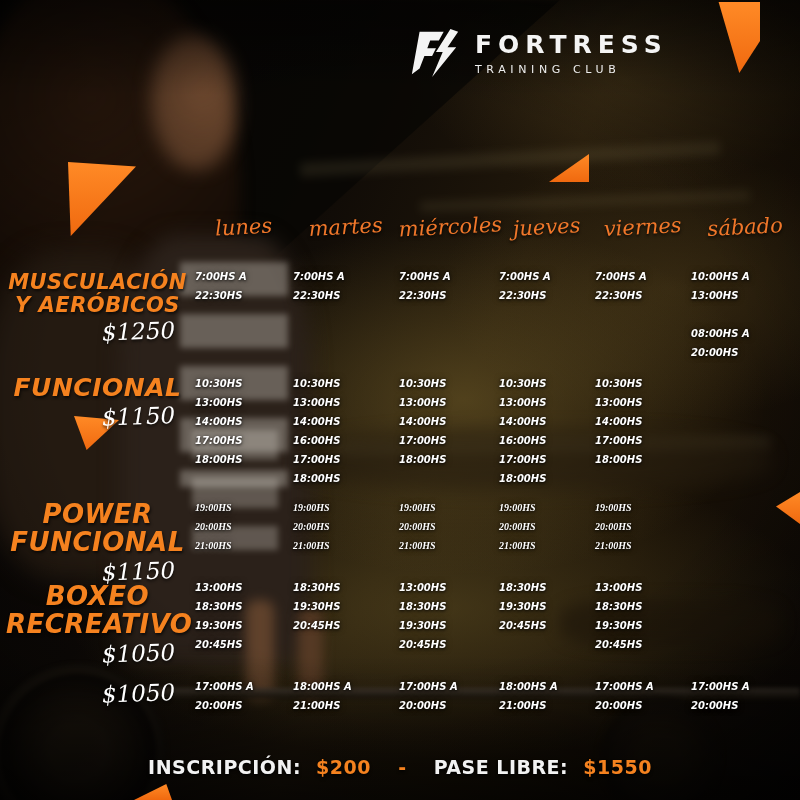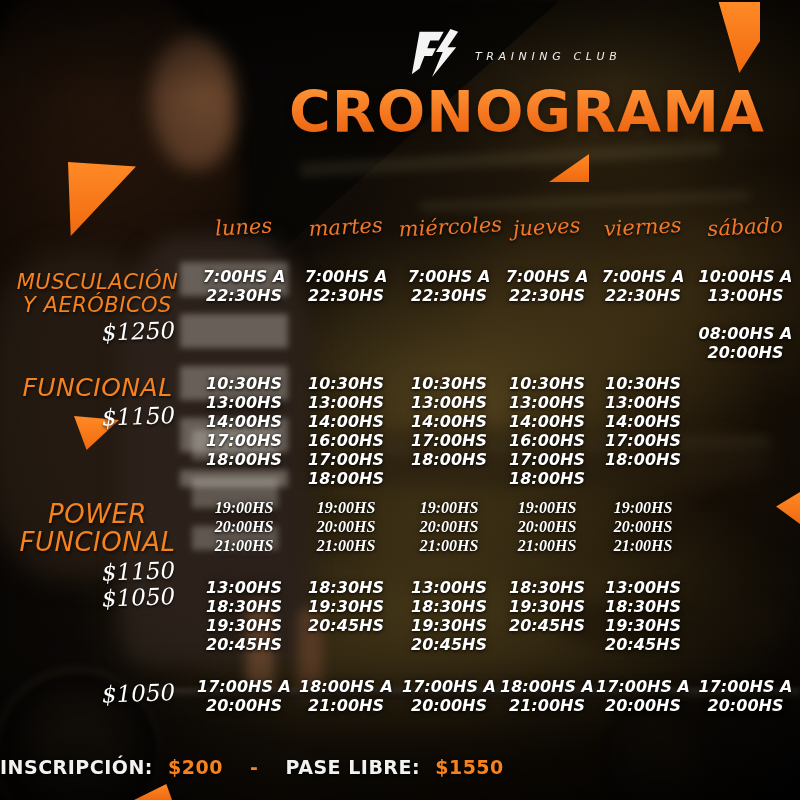--- a/index.html
+++ b/index.html
@@ -61,21 +61,21 @@
   .tri-tr{left:714px;top:2px;width:46px;height:71px;clip-path:polygon(10% 0,100% 0,100% 55%,55% 100%);}
   .tri-title{left:549px;top:154px;width:40px;height:28px;clip-path:polygon(0 100%,100% 0,100% 100%);}
   .tri-left{left:68px;top:162px;width:68px;height:74px;clip-path:polygon(0 0,100% 6%,4% 100%);}
   .tri-func{left:74px;top:416px;width:45px;height:34px;clip-path:polygon(0 0,100% 12%,28% 100%);}
   .tri-right{left:776px;top:492px;width:24px;height:32px;clip-path:polygon(0 45%,100% 0,100% 100%);}
   .tri-bottom{left:134px;top:784px;width:38px;height:16px;clip-path:polygon(0 100%,85% 0,100% 100%);}
   
   .logo{position:absolute;left:408px;top:26px;display:flex;align-items:center;gap:13px;}
   .logo svg{display:block;}
   .brand-name{color:#f4f4f4;font-size:25px;font-weight:700;letter-spacing:.24em;line-height:1;}
-  .brand-tagline{color:#eee;font-size:11px;font-weight:500;font-style:italic;letter-spacing:.42em;margin-top:7px;line-height:1;}
+  .brand-tagline{color:#eee;font-size:11px;font-weight:500;letter-spacing:.42em;margin-top:7px;line-height:1;}
   
   .title{
     position:absolute;left:258px;right:4px;top:84px;text-align:center;
     font-size:57px;font-weight:800;letter-spacing:1px;line-height:1;
     background:linear-gradient(180deg,#FF9638 0%,#F4731C 60%,#E8610F 100%);
     -webkit-background-clip:text;background-clip:text;color:transparent;
     filter:drop-shadow(0 3px 4px rgba(0,0,0,.45));
   }
   
   .sched{
@@ -86,44 +86,44 @@
   }
   .day-cell{
     text-align:center;padding-top:10px;
     font-family:"DejaVu Serif",serif;font-style:italic;font-size:21px;
     color:#F0772A;transform:rotate(-3deg);
     text-shadow:0 2px 3px rgba(0,0,0,.7);
   }
   .label-cell{display:flex;flex-direction:column;padding:8px 6px 0 6px;}
   .row-name{
     white-space:pre-line;text-align:center;color:#F5821F;
-    font-style:italic;font-weight:400;line-height:1.08;letter-spacing:.5px;
+    font-style:italic;font-weight:700;line-height:1.08;letter-spacing:.5px;
     text-shadow:1px 2px 3px rgba(0,0,0,.65);
   }
   .r1 .row-name{font-size:21px;}
   .r2 .row-name{font-size:25px;}
   .r3 .row-name{font-size:26px;}
   .r4 .row-name{font-size:26px;}
   .r5 .row-name{font-size:23px;}
   .row-price{
     align-self:flex-end;padding-right:14px;margin-top:2px;
     font-family:"DejaVu Serif",serif;font-style:italic;font-size:23px;color:#fff;
     transform:rotate(-2deg);text-shadow:0 2px 3px rgba(0,0,0,.7);
   }
   .time-cell{
-    white-space:pre-line;text-align:center;color:#fff;
-    font-style:italic;font-weight:bold;font-size:16px;line-height:19px;
+    white-space:pre-line;color:#fff;
+    font-style:italic;font-weight:bold;font-size:10px;line-height:19px;
     text-shadow:0 1px 3px rgba(0,0,0,.85), 0 0 6px rgba(0,0,0,.5);
     padding-top:6px;
   }
   .r1t{padding-top:4px;} .r2t{padding-top:8px;} .r3t{padding-top:6px;font-family:Liberation Serif, serif;}
   .r4t{padding-top:4px;} .r5t{padding-top:7px;}
   
   .footer{
-    position:absolute;left:0;right:0;top:756px;
+    position:absolute;left:0;right:0;top:756px;text-align:center;
     font-size:19px;font-weight:bold;color:#F2F2F2;letter-spacing:.5px;
     text-shadow:0 2px 3px rgba(0,0,0,.8);
   }
   .footer .val{color:#F5821F;}
   .footer .sep{color:#F5821F;margin:0 20px;}
   .footer .lbl2{margin-left:0;}
   .footer .v1{margin-left:8px;}
   .footer .v2{margin-left:8px;}
 </style>
 </head>
@@ -159,25 +159,25 @@
   <div class="tri tri-bottom"></div>
 
   <div class="logo">
     <span>
       <svg width="54" height="54" viewBox="0 0 56 56">
         <path d="M12 6 L37 6 L32 15 L23 15 L20 23 L29 23 L25 31 L17 31 L12 44 L4 50 Z" fill="#f4f4f4"></path>
         <path d="M44 3 L29 27 L36 27 L25 53 L50 22 L41 22 L52 6 Z" fill="#f4f4f4"></path>
       </svg>
     </span>
     <span>
+      <div class="brand-name">FORTRESS</div>
       <div class="brand-tagline">TRAINING CLUB</div>
     </span>
   </div>
 
-  <div class="title">CRONOGRAMA</div>
 
   <div class="sched">
 
     <div></div>
     <div class="day-cell">lunes</div>
     <div class="day-cell">martes</div>
     <div class="day-cell">miércoles</div>
     <div class="day-cell">jueves</div>
     <div class="day-cell">viernes</div>
     <div class="day-cell">sábado</div>
@@ -252,20 +252,22 @@
 21:00HS</div>
     <div class="time-cell r3t">19:00HS
 20:00HS
 21:00HS</div>
     <div class="time-cell r3t">19:00HS
 20:00HS
 21:00HS</div>
     <div class="time-cell r3t"></div>
 
     <div class="label-cell r4">
+      <div class="row-name">BOXEO
+RECREATIVO</div>
       <div class="row-price">$1050</div>
     </div>
     <div class="time-cell r4t">13:00HS
 18:30HS
 19:30HS
 20:45HS</div>
     <div class="time-cell r4t">18:30HS
 19:30HS
 20:45HS</div>
     <div class="time-cell r4t">13:00HS

